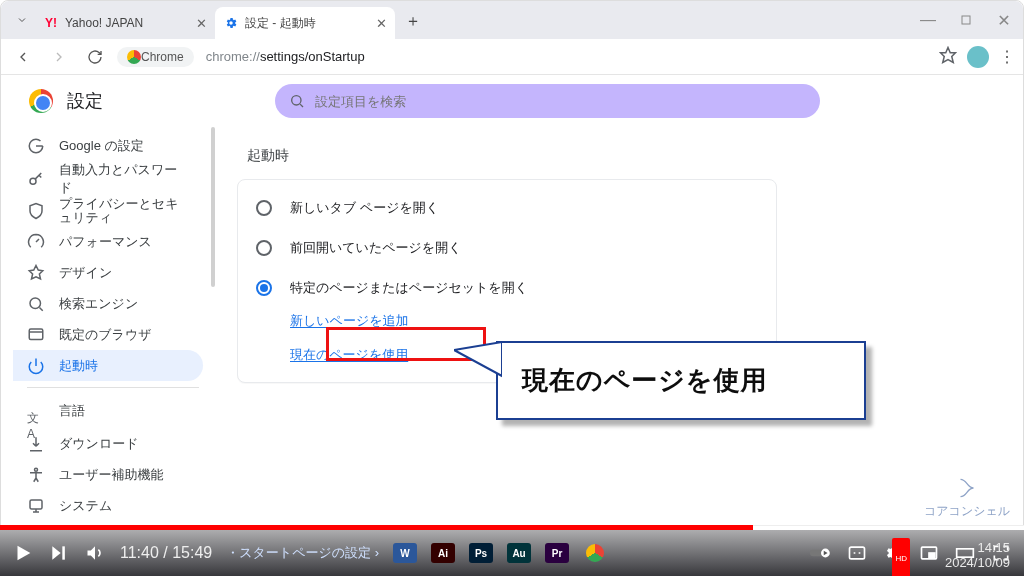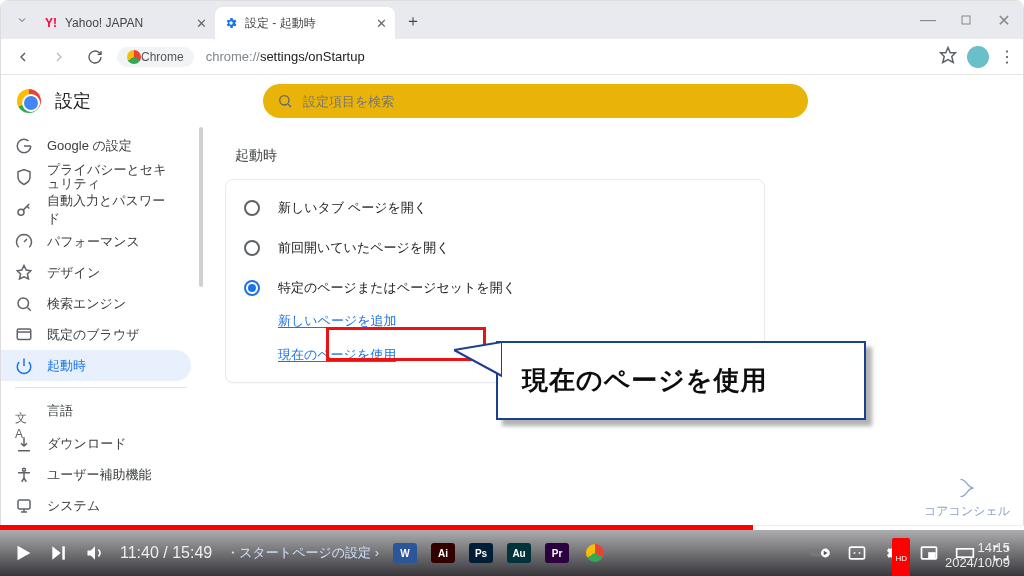--- a/index.html
+++ b/index.html
@@ -17,27 +17,27 @@
   .win-btn{width:38px;height:38px;display:flex;align-items:center;justify-content:center;color:#888;}
   .addrbar{height:36px;display:flex;align-items:center;padding:0 8px;gap:8px;border-bottom:1px solid #e5e5e5;background:#fff;}
   .nav-ico{width:28px;height:28px;display:flex;align-items:center;justify-content:center;color:#555;border-radius:50%;}
   .chrome-chip{display:flex;align-items:center;gap:0;background:#f1f3f4;border-radius:14px;padding:3px 10px;font-size:12px;color:#555;}
   .url{font-size:13px;color:#202124;flex:1;padding-left:4px;}
   .url .gray{color:#80868b;}
   .addr-right{display:flex;align-items:center;gap:10px;margin-left:auto;}
   .avatar{width:22px;height:22px;border-radius:50%;background:#6ac0c9;}
   .dots{font-size:16px;color:#555;}
   
-  .app{position:absolute;top:74px;left:0;right:0;bottom:0;display:flex;flex-direction:column;}
+  .app{position:absolute;top:74px;left:0;right:0;bottom:0;display:flex;flex-direction:column;padding-left:12px;}
   .topbar{display:flex;align-items:center;height:52px;padding:0 16px;gap:14px;}
   .chrome-logo{width:24px;height:24px;border-radius:50%;background:conic-gradient(#ea4335 0 120deg,#34a853 120deg 240deg,#fbbc05 240deg 360deg);position:relative;}
   .chrome-logo::after{content:"";position:absolute;top:5px;left:5px;width:14px;height:14px;border-radius:50%;background:#4285f4;border:2px solid #fff;}
   .app-title{font-size:18px;color:#202124;}
   .searchwrap{margin-left:158px;flex:0 0 545px;}
-  .searchbar{height:34px;background:#eab308;border-radius:20px;display:flex;align-items:center;padding:0 14px;gap:10px;color:#5f6368;}
+  .searchbar{height:34px;background:#c4b5fd;border-radius:20px;display:flex;align-items:center;padding:0 14px;gap:10px;color:#5f6368;}
   .searchbar input{border:none;background:transparent;outline:none;flex:1;font-size:13px;color:#5f6368;}
   .appbody{flex:1;display:flex;overflow:hidden;}
   .sidebar{width:200px;display:flex;flex-direction:column;padding:4px 0;position:relative;}
   .scrollind{position:absolute;right:-2px;top:0;width:4px;height:160px;background:#d0d0d0;border-radius:2px;}
   .side-item{display:flex;align-items:center;gap:14px;height:34px;padding:0 14px;color:#3c4043;font-size:13px;border-radius:0 17px 17px 0;margin-right:10px;}
   .side-item.sel{background:#e8f0fe;color:#1a73e8;}
   .side-item.sel .sico{color:#1a73e8;}
   .side-sep{height:1px;background:#e0e0e0;margin:6px 14px;}
   .sico{width:18px;height:18px;color:#5f6368;display:inline-flex;align-items:center;justify-content:center;}
   .content{flex:1;padding:12px 24px;color:#202124;overflow:hidden;}
@@ -157,33 +157,33 @@
             <span class="sico">
               <svg viewBox="0 0 24 24" width="18" height="18" fill="none" stroke="currentColor" stroke-width="2">
                 <path d="M21 12a9 9 0 11-9-9c2.3 0 4.4.86 6 2.27M21 12h-9"></path>
               </svg>
             </span>
             <span>Google の設定</span>
           </div>
         <div class="side-item">
             <span class="sico">
               <svg viewBox="0 0 24 24" width="18" height="18" fill="none" stroke="currentColor" stroke-width="2">
-                <path d="M12 22s8-4 8-10V5l-8-3-8 3v7c0 6 8 10 8 10z"></path>
-              </svg>
-            </span>
-            <span style="line-height:1.1">プライバシーとセキュリティ</span>
-          </div>
-        <div class="side-item">
-            <span class="sico">
-              <svg viewBox="0 0 24 24" width="18" height="18" fill="none" stroke="currentColor" stroke-width="2">
                 <circle cx="8" cy="15" r="4"></circle>
                 <path d="M10.85 12.15L19 4m-3 3l3 3"></path>
               </svg>
             </span>
             <span>自動入力とパスワード</span>
+          </div>
+        <div class="side-item">
+            <span class="sico">
+              <svg viewBox="0 0 24 24" width="18" height="18" fill="none" stroke="currentColor" stroke-width="2">
+                <path d="M12 22s8-4 8-10V5l-8-3-8 3v7c0 6 8 10 8 10z"></path>
+              </svg>
+            </span>
+            <span style="line-height:1.1">プライバシーとセキュリティ</span>
           </div>
         <div class="side-item">
             <span class="sico">
               <svg viewBox="0 0 24 24" width="18" height="18" fill="none" stroke="currentColor" stroke-width="2">
                 <path d="M12 2a10 10 0 00-7 17M12 2a10 10 0 017 17M12 12l4-4"></path>
               </svg>
             </span>
             <span>パフォーマンス</span>
           </div>
         <div class="side-item">

